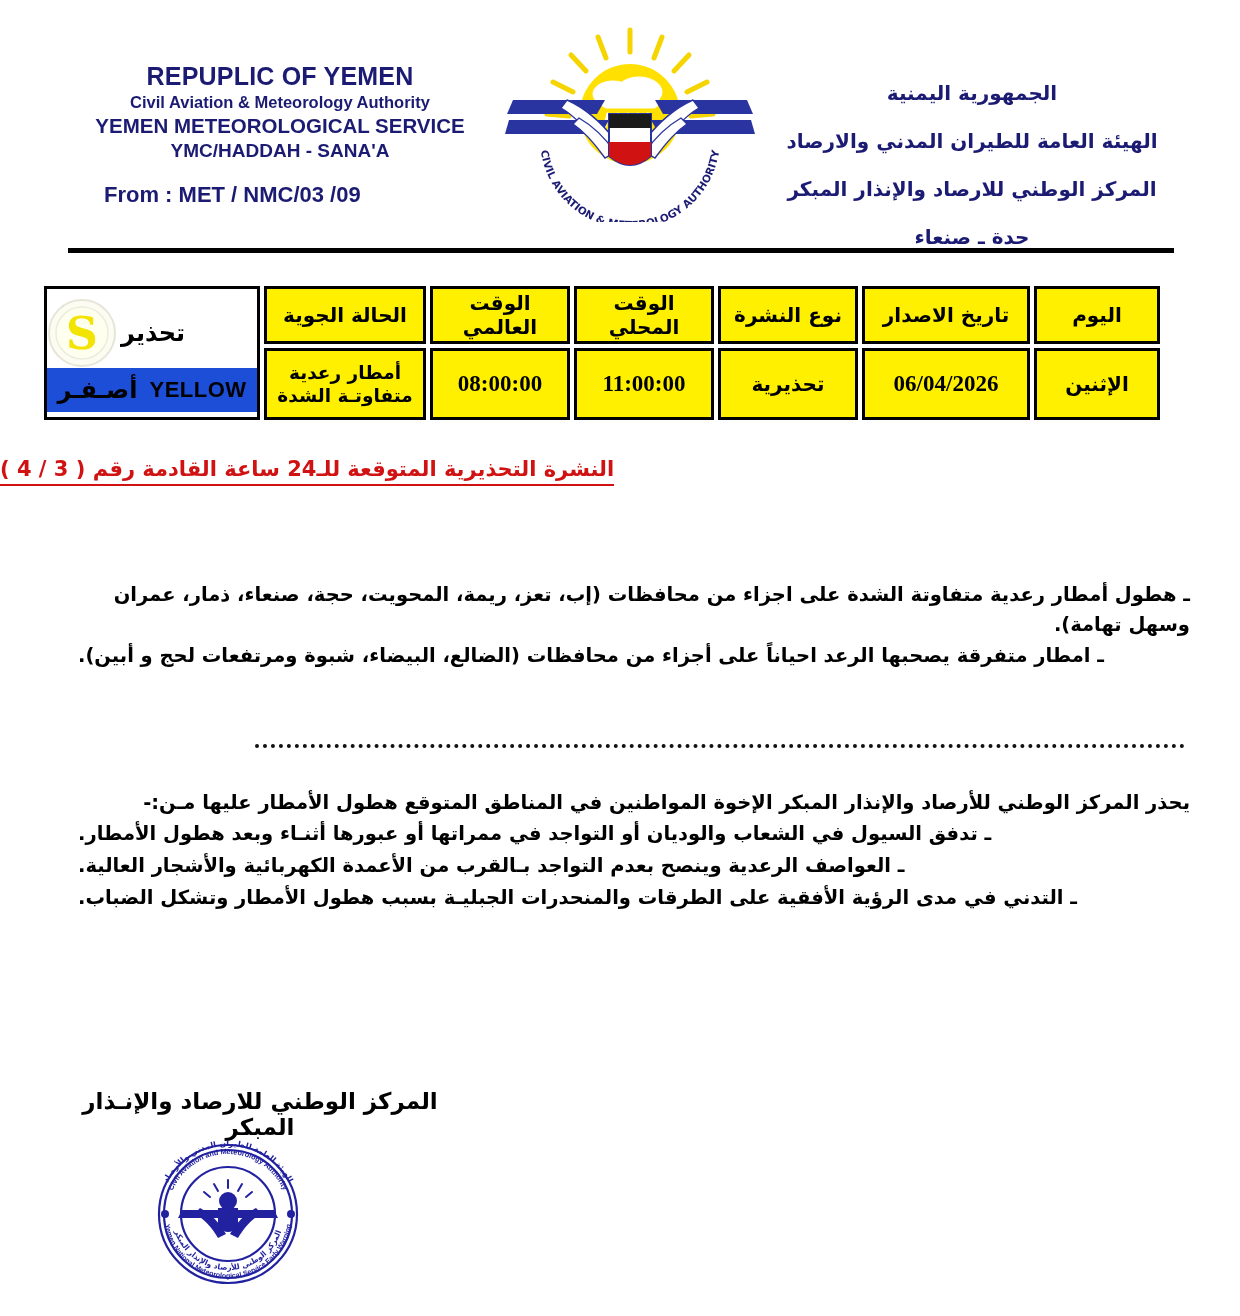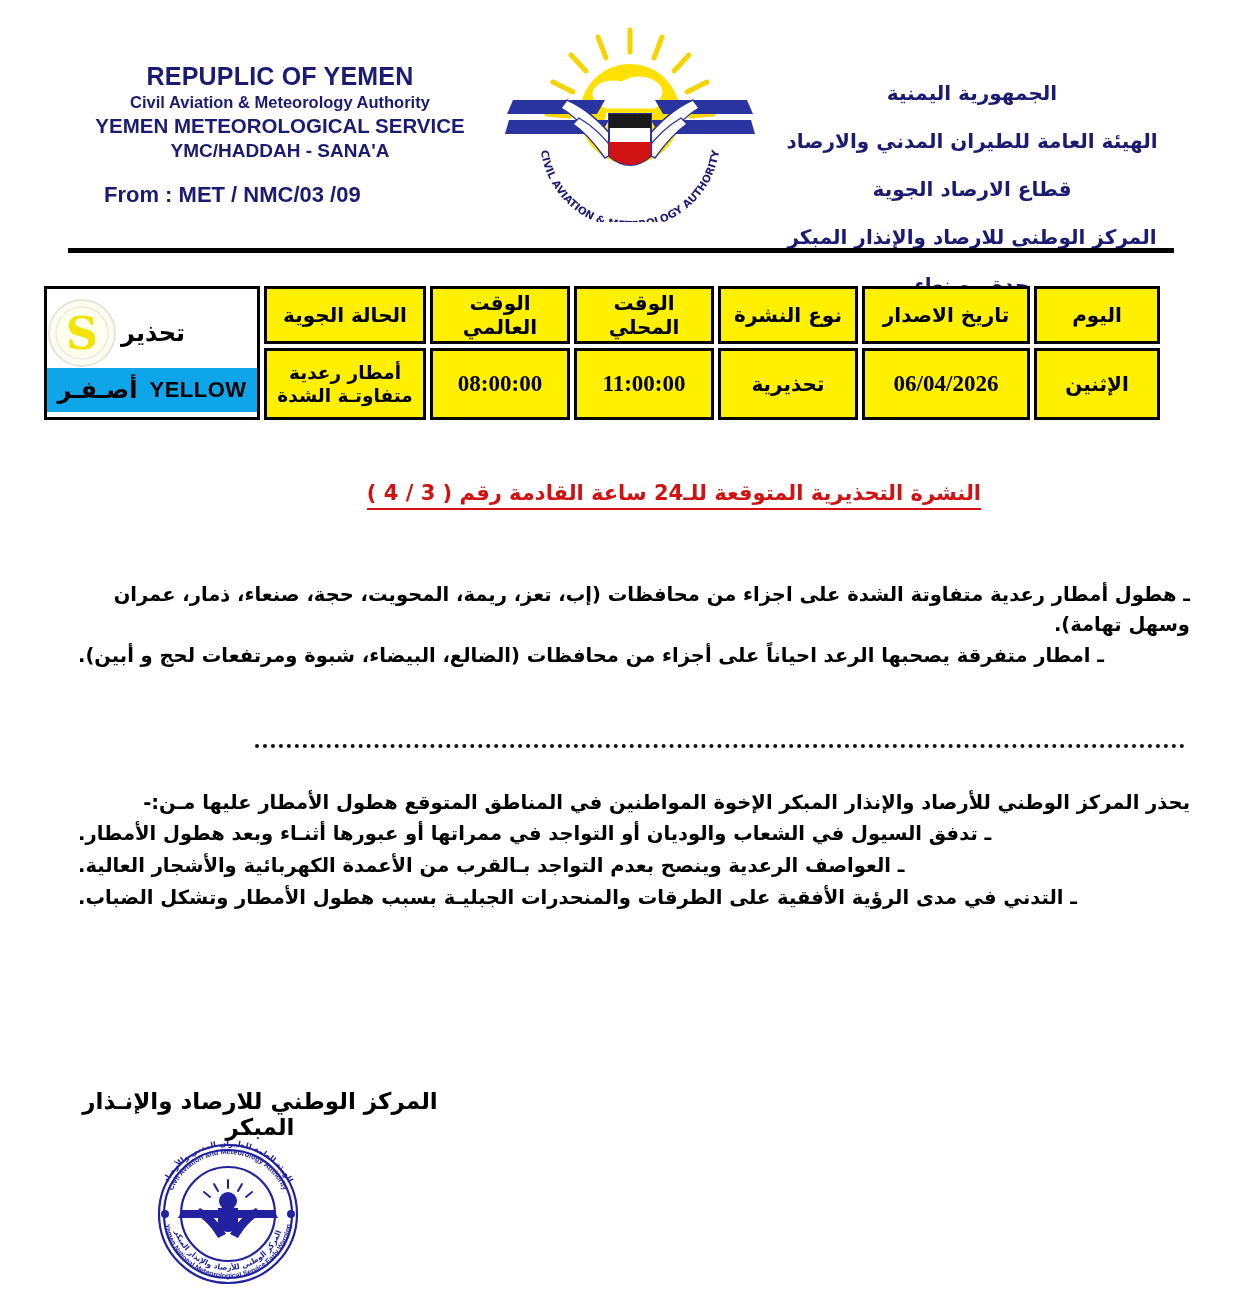--- a/index.html
+++ b/index.html
@@ -177,21 +177,21 @@
     color: #000;
     padding: 0 10px 0 0;
   }
   .s-badge {
     width: 70px; height: 70px;
     position: relative;
     margin-right: 4px;
     flex: 0 0 auto;
   }
   .warn-bottom {
-    background: #0ea5e9;
+    background: #1d4ed8;
     height: 44px;
     display: flex;
     flex-direction: row-reverse;
     align-items: center;
     justify-content: center;
     gap: 12px;
     border-top: 0;
   }
   .warn-ar {
     font-family: "DejaVu Sans", sans-serif;
@@ -202,24 +202,24 @@
   .warn-en {
     font-family: "Liberation Sans", sans-serif;
     font-size: 22px;
     font-weight: bold;
     letter-spacing: 0.5px;
   }
 
   
   .red-title {
     position: absolute;
-    top: 481px;
+    top: 457px;
     left: 0;
     width: 981px;
-    text-align: right;
+    text-align: left;
     direction: rtl;
   }
   .red-title span {
     font-family: "DejaVu Sans", sans-serif;
     font-size: 21px;
     font-weight: bold;
     color: #D01212;
     border-bottom: 2px solid #D01212;
     padding-bottom: 3px;
   }
@@ -292,21 +292,20 @@
     <div class="line2">Civil Aviation &amp; Meteorology Authority</div>
     <div class="line3">YEMEN METEOROLOGICAL SERVICE</div>
     <div class="line4">YMC/HADDAH - SANA'A</div>
   </div>
 
   <div class="header-from">From : MET / NMC/03 /09</div>
 
   <div class="header-ar">
     <div class="a1">الجمهورية اليمنية</div>
     <div class="a2">الهيئة العامة للطيران المدني والارصاد</div>
-    <div class="a3">قطاع الارصاد الجوية</div>
     <div class="a4">المركز الوطني للارصاد والإنذار المبكر</div>
     <div class="a5">حدة ـ صنعاء</div>
   </div>
 
   <div class="logo">
     <svg viewBox="0 0 250 200" width="250" height="200" xmlns="http://www.w3.org/2000/svg">
       <defs>
         <path id="ringArc" d="M 36,130 A 90,90 0 0 0 214,130" fill="none"></path>
       </defs>
 

